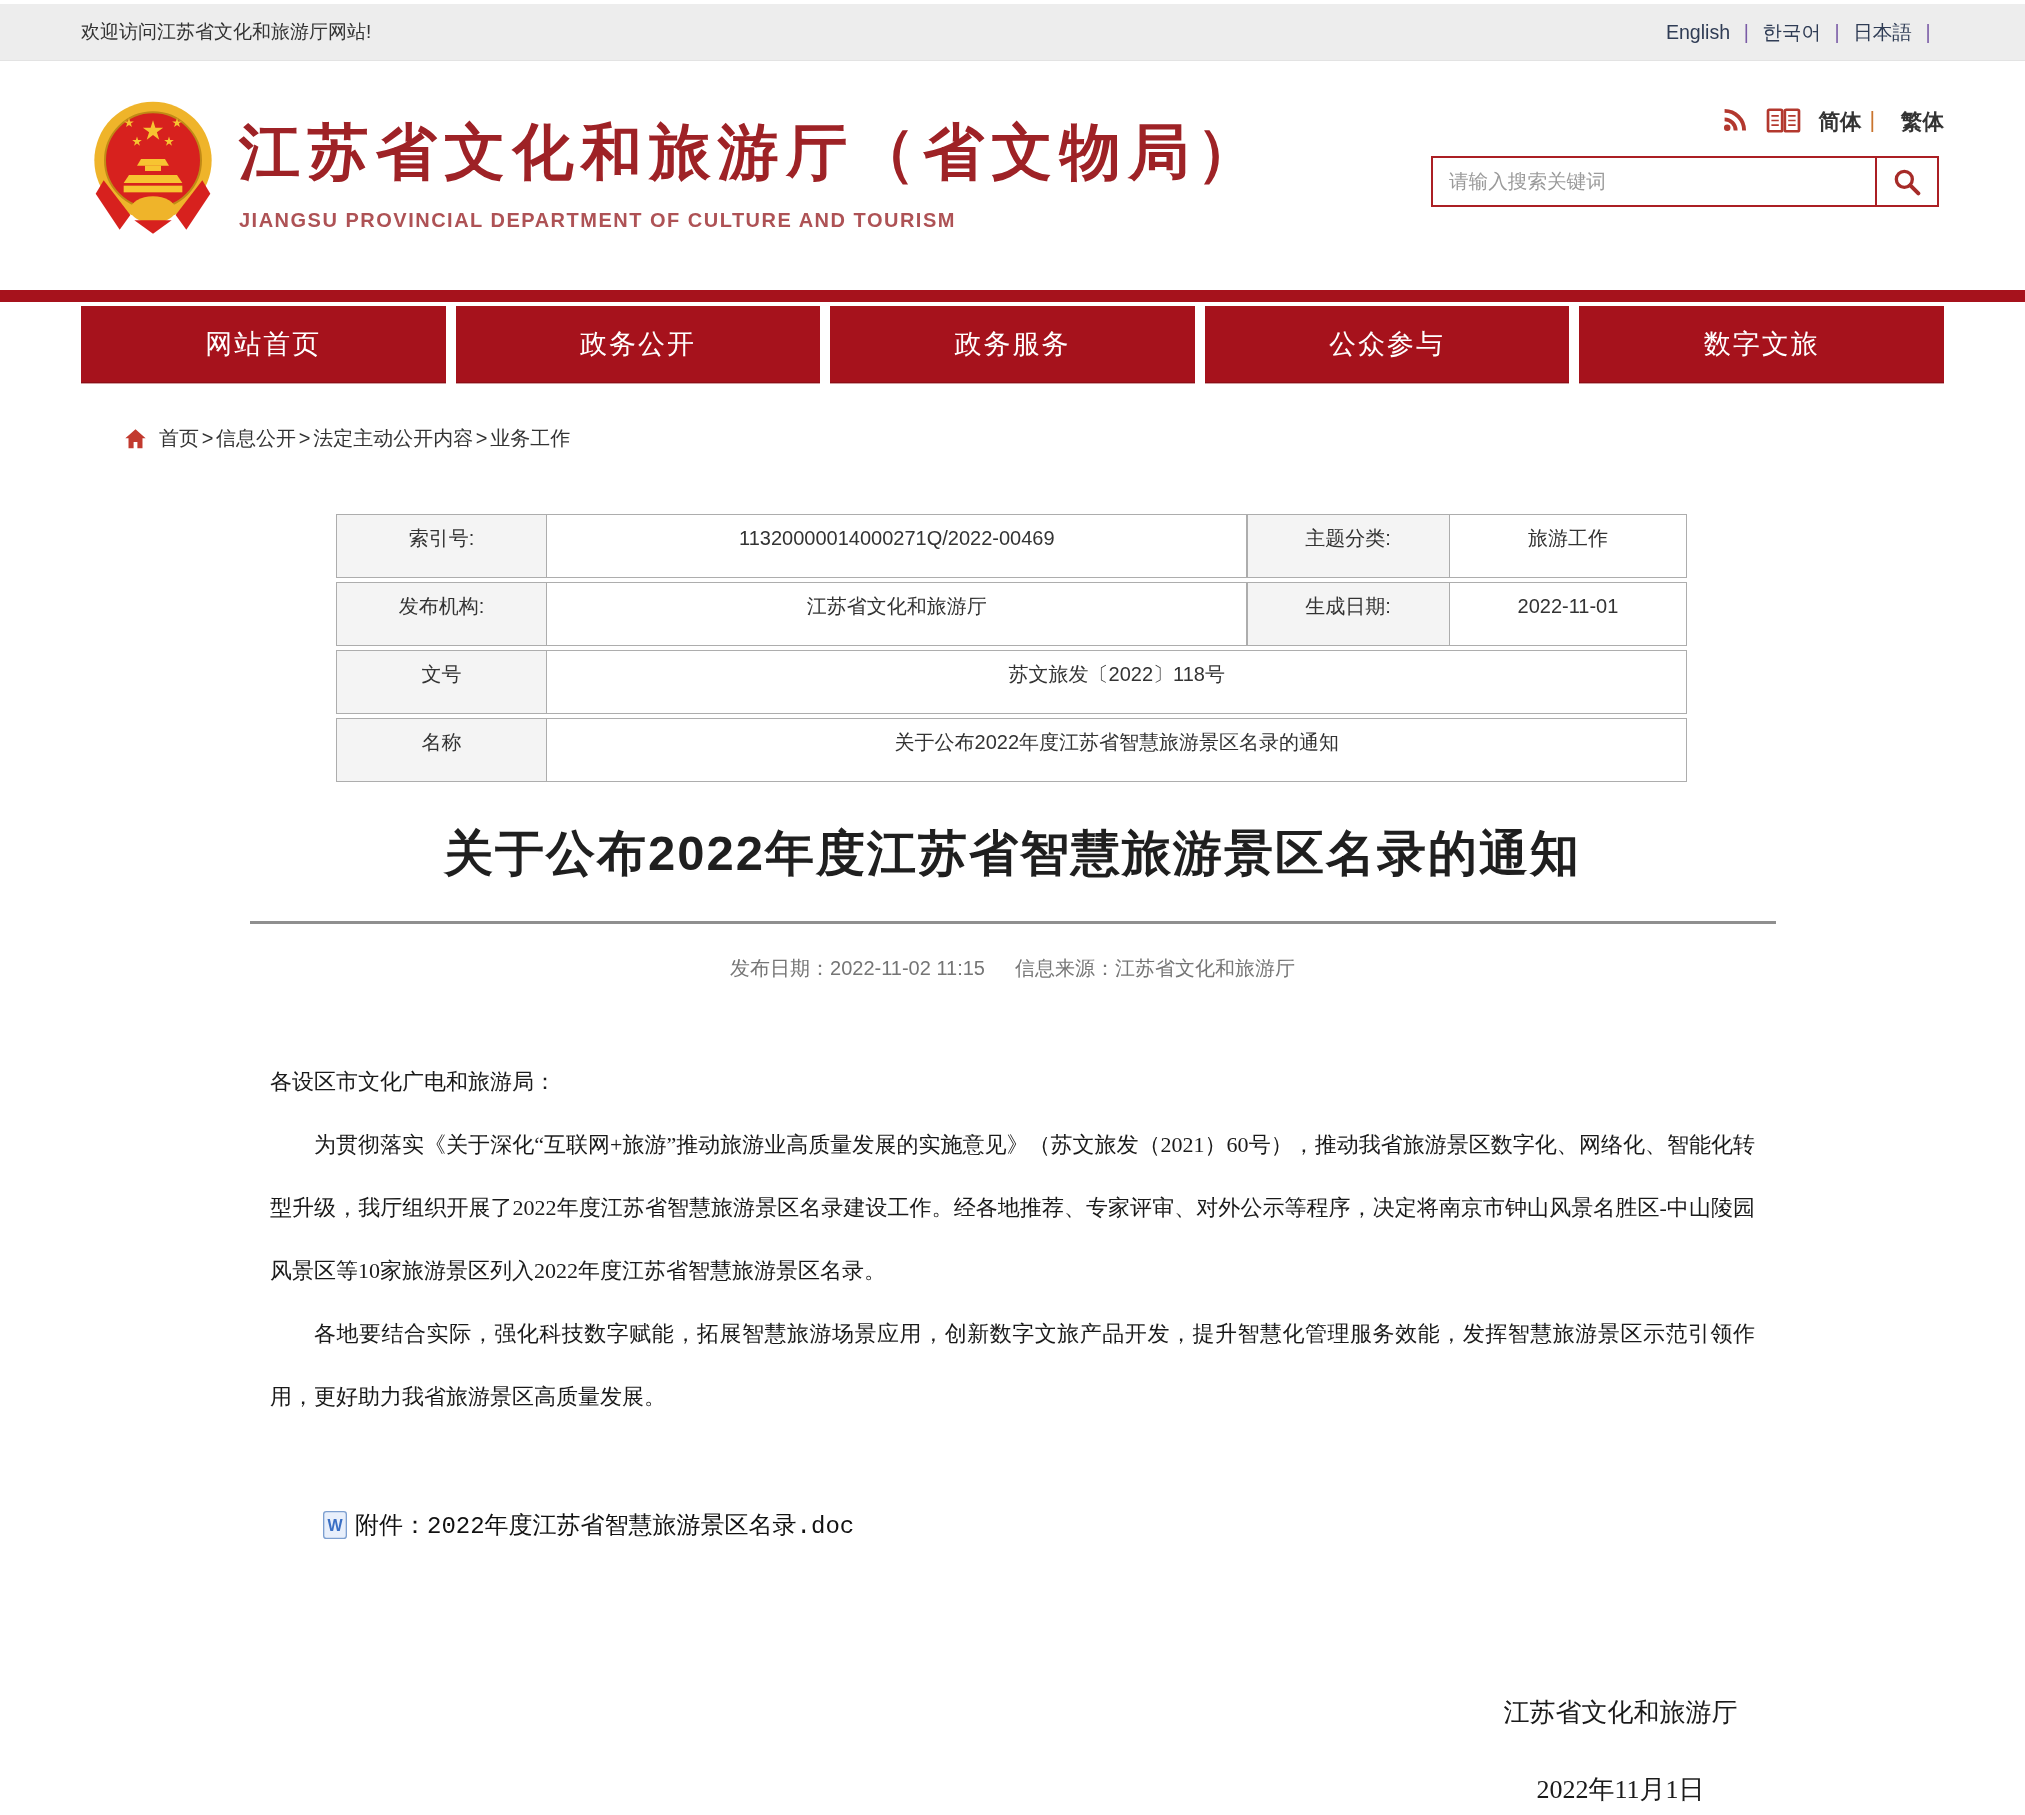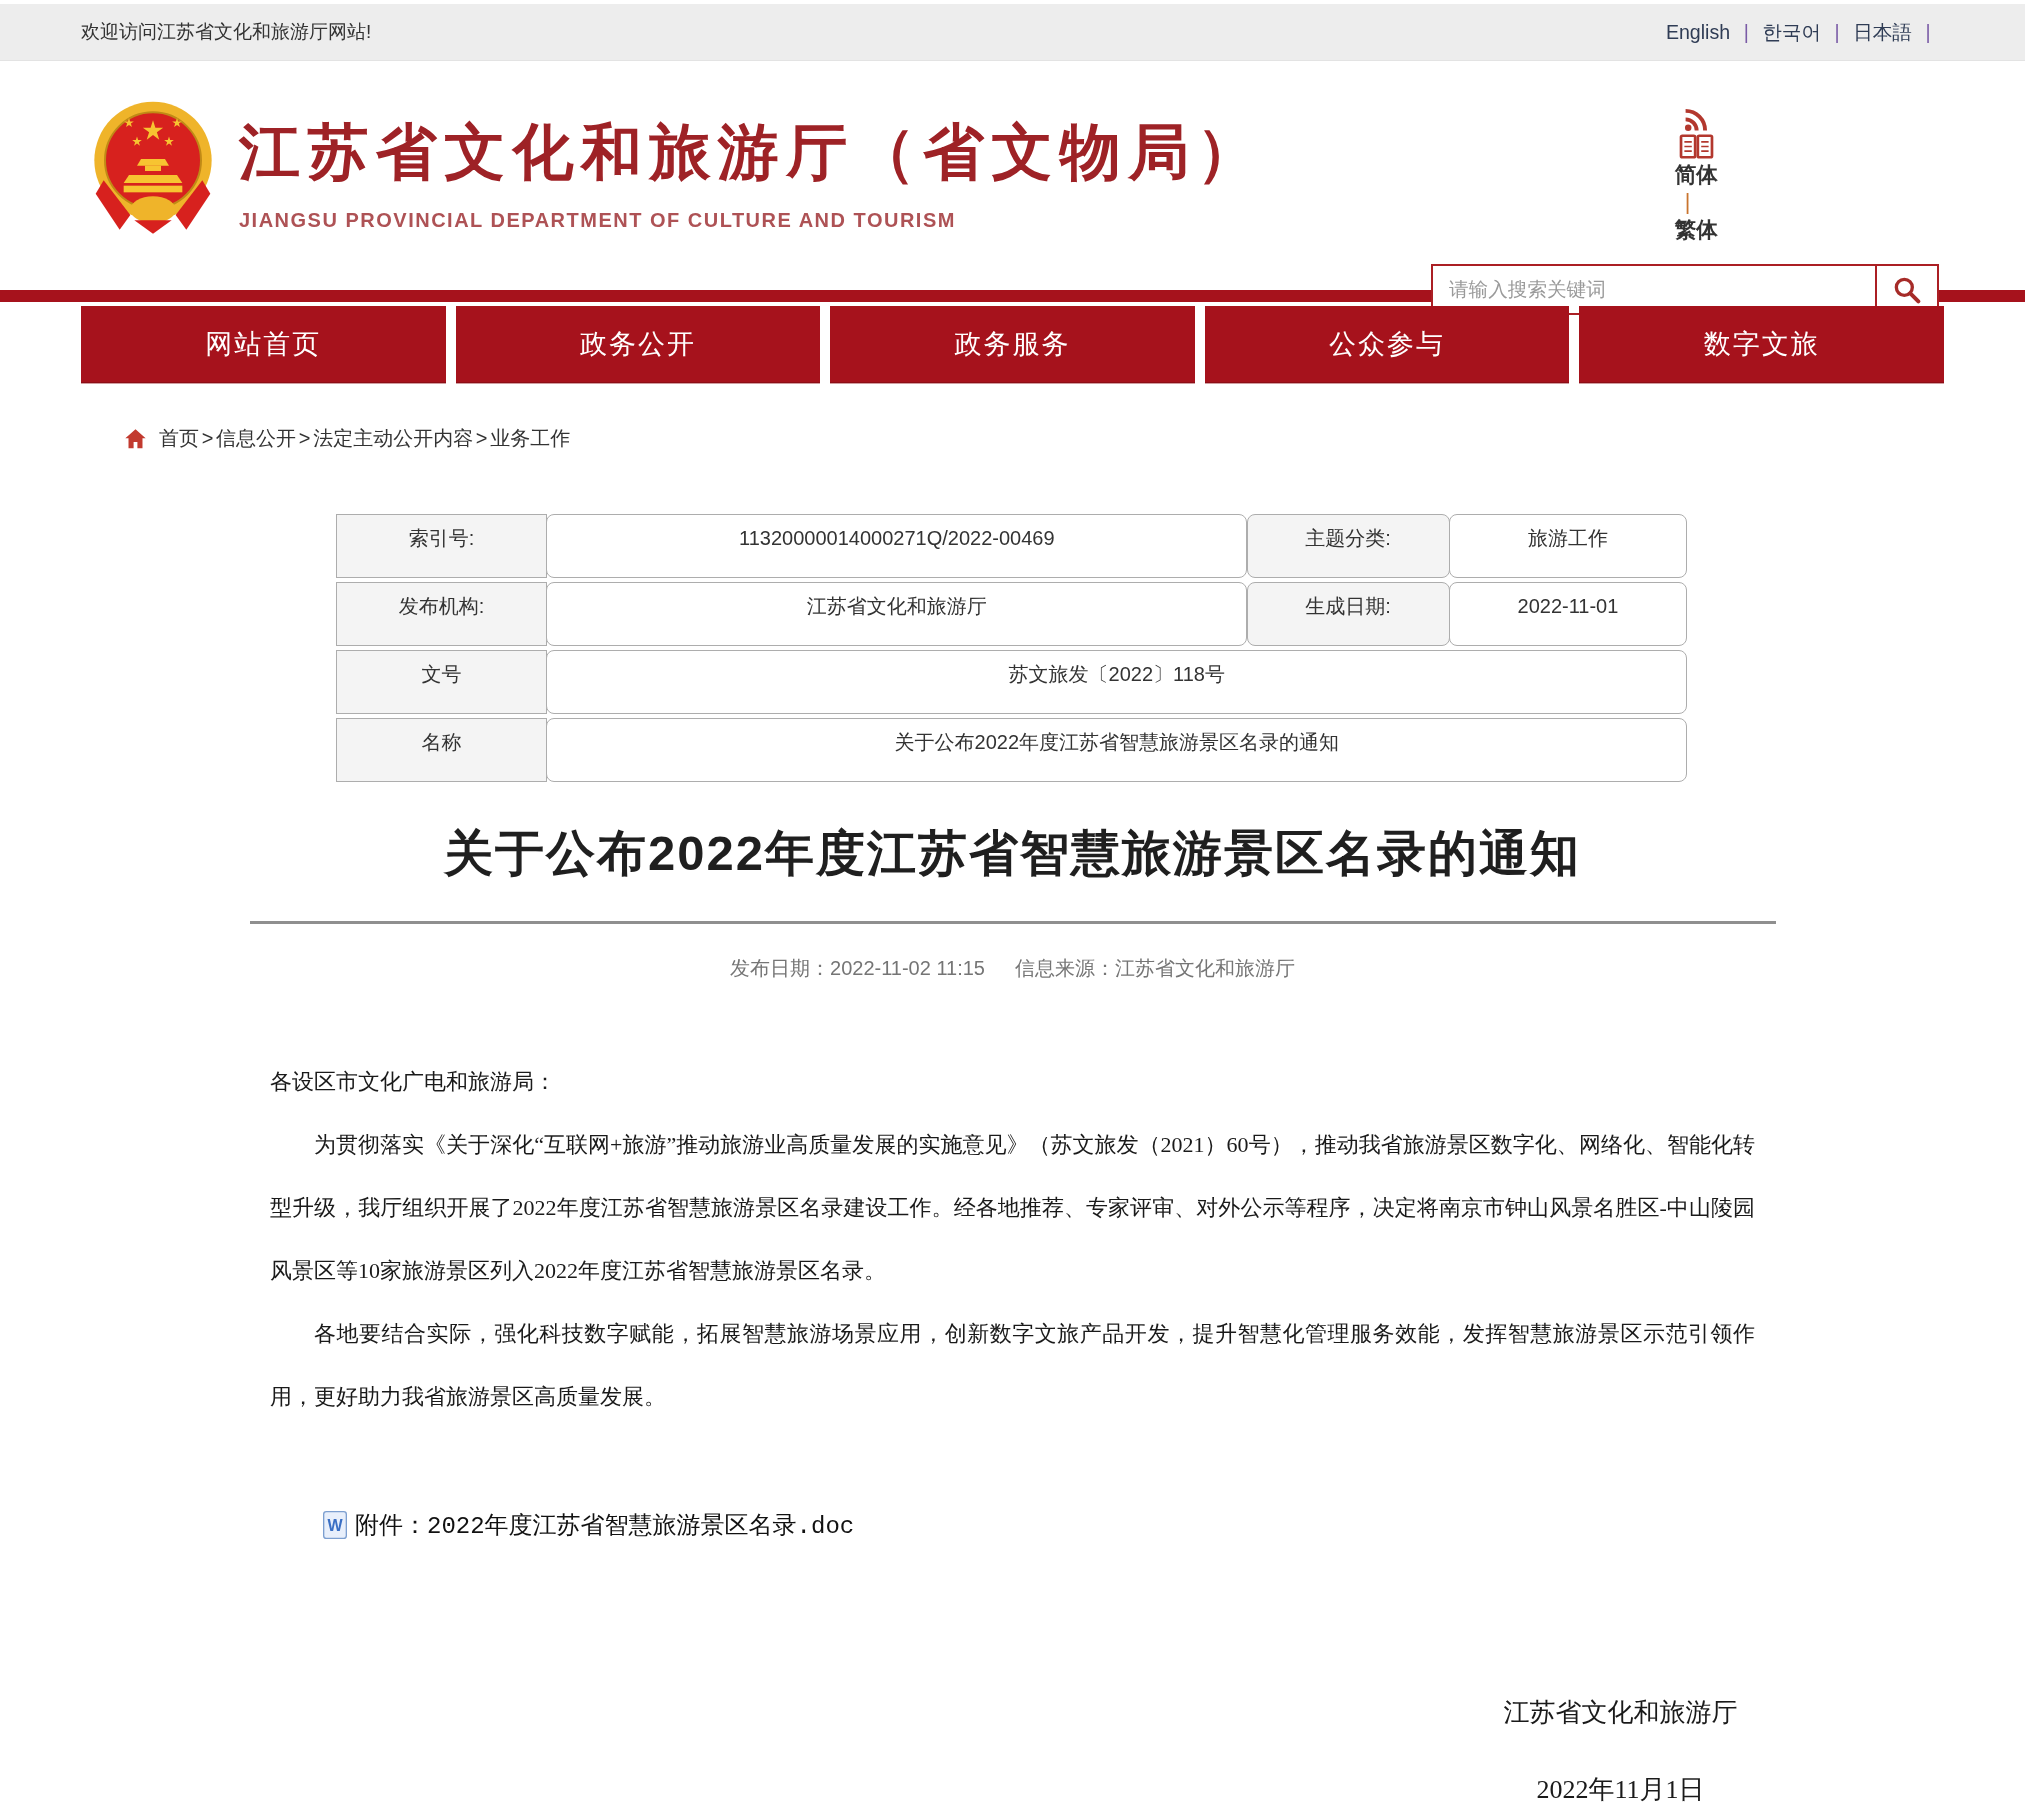--- a/index.html
+++ b/index.html
@@ -21,21 +21,21 @@
   
   .header { height:225px; background:#ffffff; }
   .header .container { display:flex; justify-content:space-between; }
   .brand { display:flex; padding-left:12px; }
   .emblem { width:120px; height:134px; margin-top:35px; }
   .brand-text { margin-left:26px; margin-top:47px; }
   .site-title { font-size:61px; font-weight:bold; color:#9e2226; letter-spacing:7.4px; white-space:nowrap; }
   .site-subtitle { margin-top:15px; font-size:20px; font-weight:bold; color:#ae5255; letter-spacing:1.5px; white-space:nowrap; }
 
   .header-right { margin-top:42px; width:513px; }
-  .tools { display:flex; align-items:center; justify-content:flex-end; font-size:21.6px; color:#333;flex-direction:column; }
+  .tools { display:flex; align-items:flex-start; justify-content:flex-end; font-size:21.6px; color:#333; }
   .tools .icon { display:inline-flex; margin-left:17.6px; cursor:pointer; }
   .tools .zh { margin-left:17.6px; color:#333; text-decoration:none; font-weight:bold; }
   .tools .zh-sep { margin:0 8px; color:#c9742e; }
   .searchbox { margin-top:20px; display:flex; width:508px; height:51px; border:2px solid #ab1f24; background:#fff;gap:40px; }
   .searchbox input { flex:1; border:none; outline:none; padding:0 16px; font-size:19.6px; color:#444; font-family:"Liberation Sans",sans-serif; }
   .searchbox input::placeholder { color:#9a9a9a; }
   .search-btn { width:62px; border:none; border-left:2px solid #ab1f24; background:#fff; display:flex; align-items:center; justify-content:center; cursor:pointer; }
 
   
   .nav-strip { height:12px; background:#a6121c; }
@@ -48,21 +48,21 @@
   .breadcrumb .container { display:flex; align-items:center; padding-left:43px; font-size:20px; color:#333; }
   .breadcrumb .home-ic { display:inline-flex; margin-right:12px; }
   .breadcrumb a { color:#333; text-decoration:none; }
   .breadcrumb .bsep { margin:0 2.7px; color:#333; }
 
   
   .docinfo { width:1353px; margin:62px auto 0; }
   .docrow { display:flex; margin-bottom:4px; }
   .cell { border:0.7px solid #adadad; height:64px; line-height:47px; font-size:20px; color:#333;
           text-align:center; overflow:hidden; white-space:nowrap; background:#fff; }
-  .cell + .cell { margin-left:-0.7px;border-radius:8px; }
+  .cell + .cell { margin-left:-0.7px; }
   .cell.lab { background:#f4f4f4; }
   .w-lab1 { width:211px; } .w-val1 { width:701px; } .w-lab2 { width:203px; } .w-val2 { width:238px; }
   .w-span { width:1141px; }
 
   
   .art-title { margin-top:39px; text-align:center; font-size:49px; font-weight:bold; color:#1f1f1f; letter-spacing:2px; }
   .divider { width:1526px; height:2.7px; background:#8f8f8f; margin:34px auto 0; }
   .meta { margin-top:31px; text-align:center; font-size:20px; color:#757575; }
   .meta .gap { display:inline-block; width:30px; }
 

